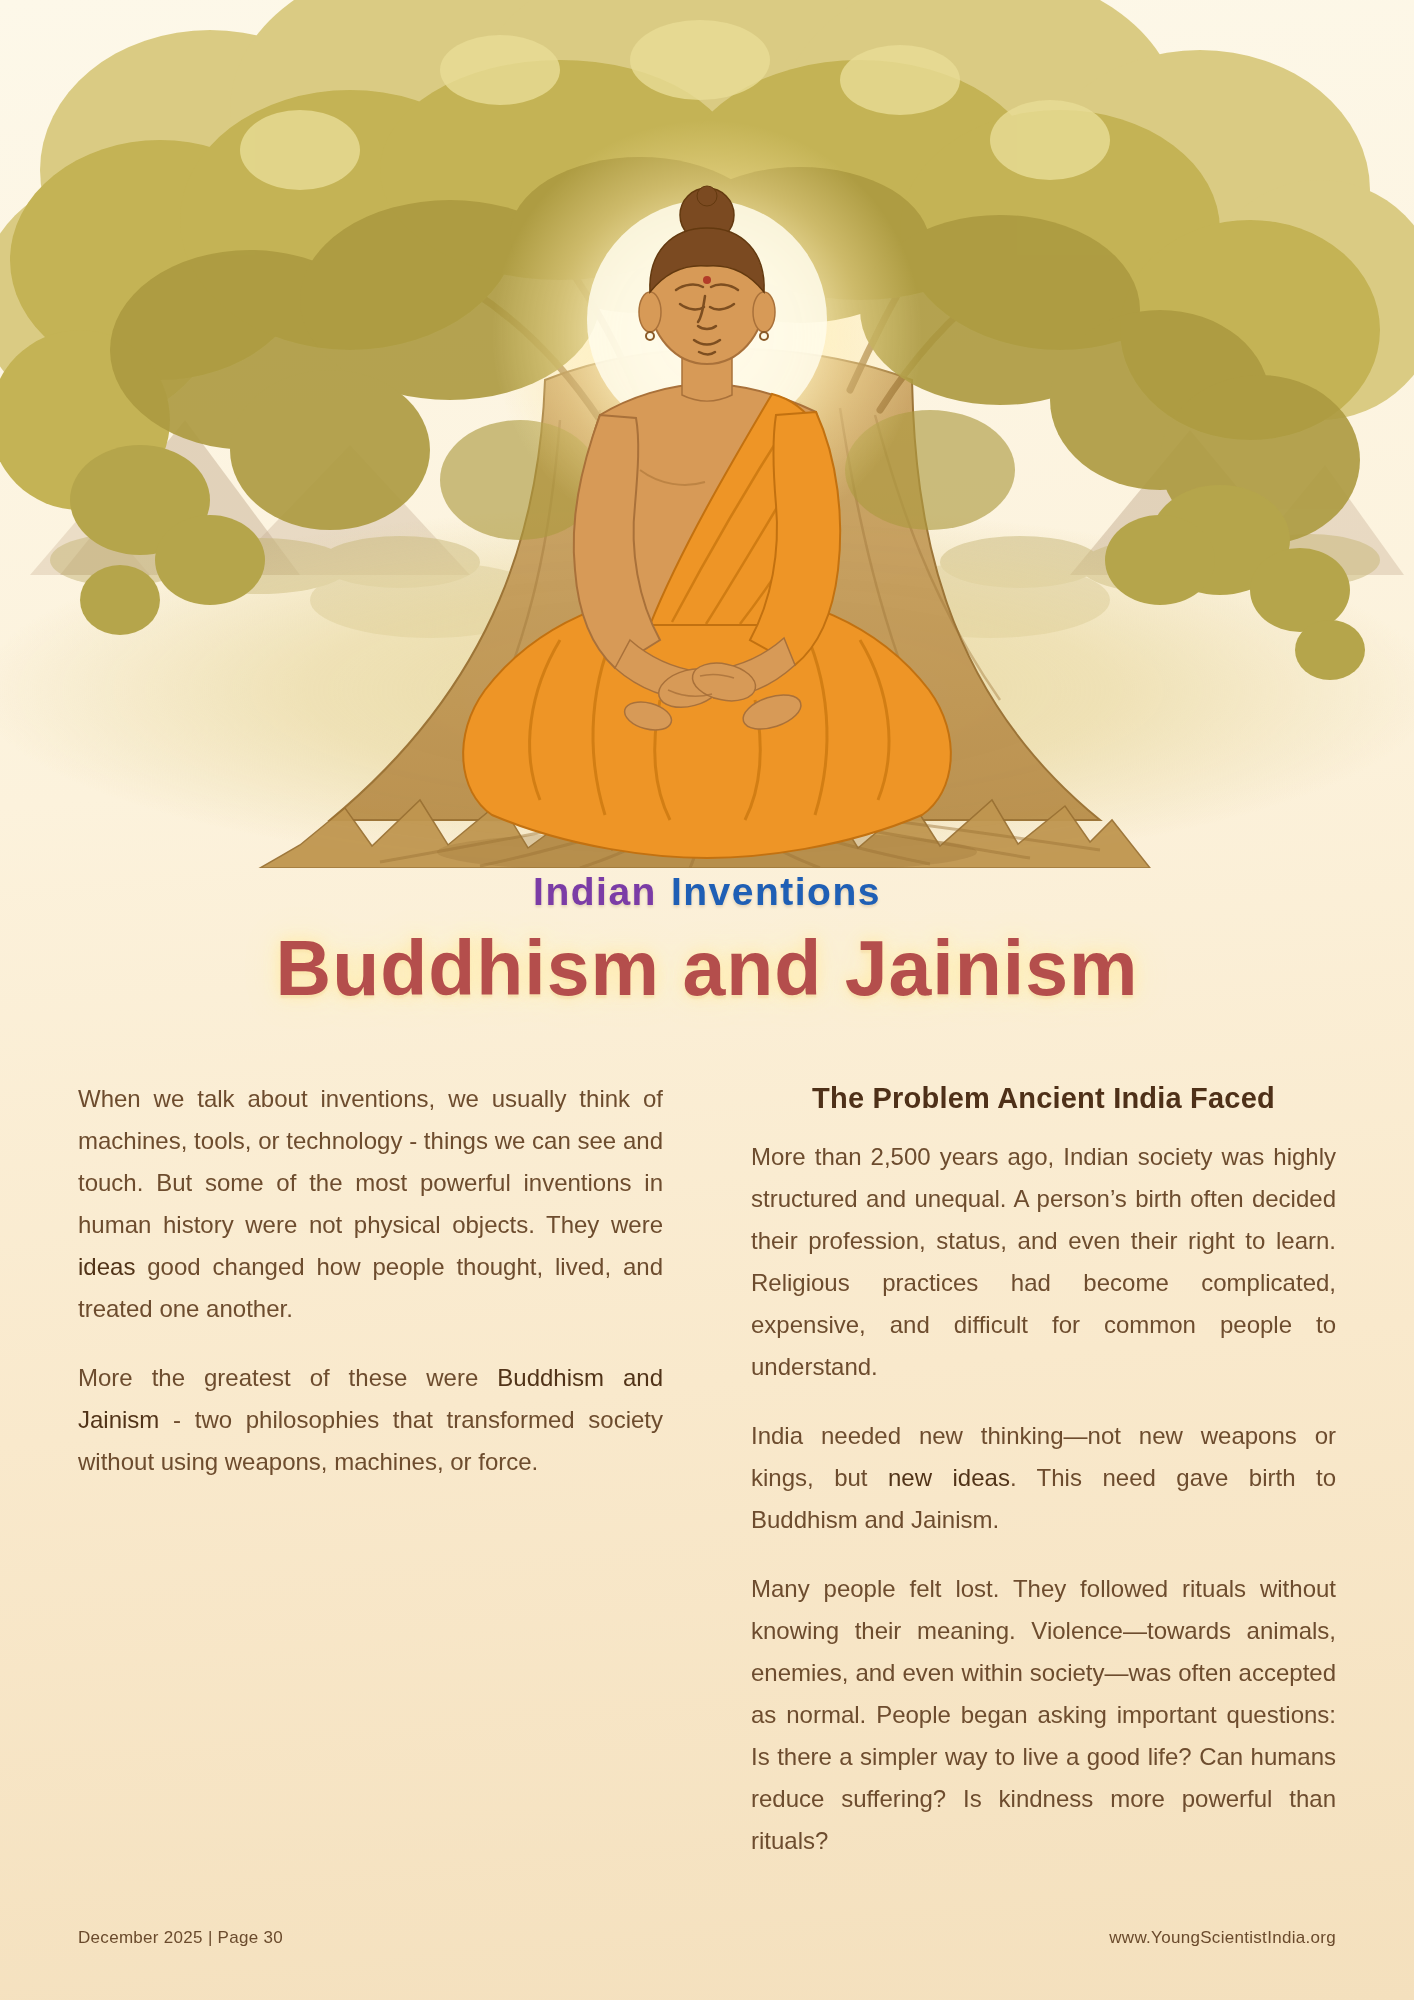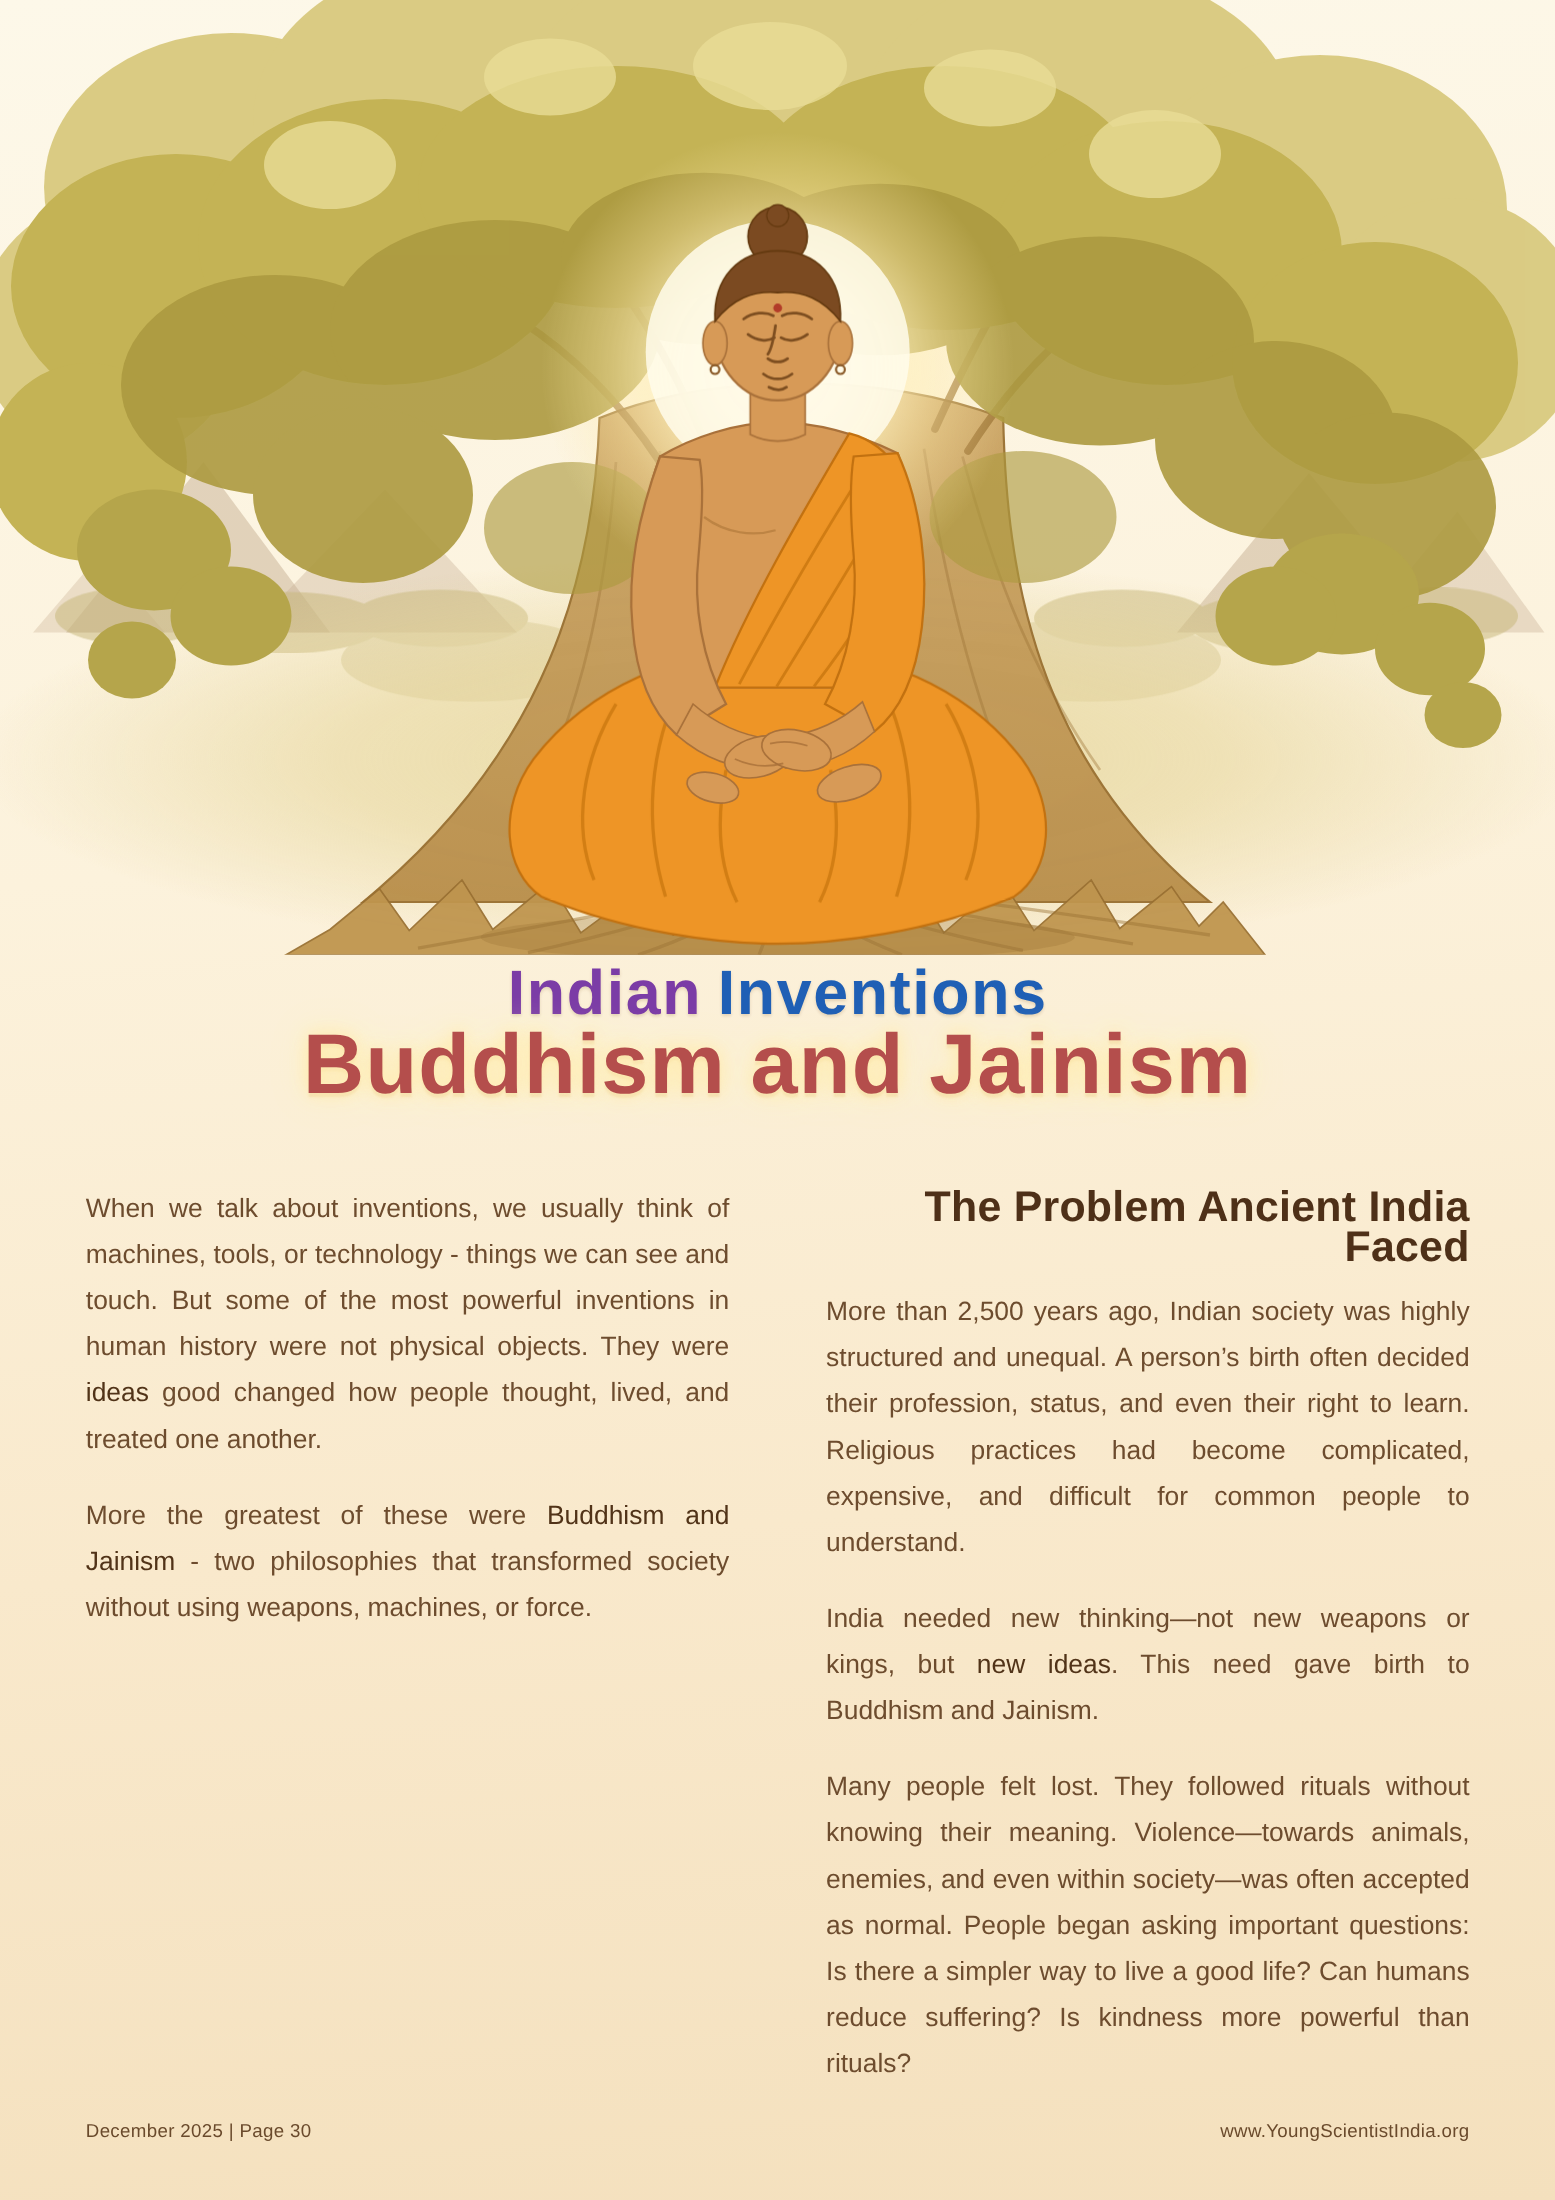--- a/index.html
+++ b/index.html
@@ -10,21 +10,21 @@
   *{box-sizing:border-box;}
   html,body{margin:0;padding:0;background:#efe0c4;}
   .page{
     position:relative; width:1414px; height:2000px; overflow:hidden;
     font-family:"Liberation Sans", sans-serif;
     background:linear-gradient(175deg, var(--page_bg_top) 0%, #fcf2dc 38%, #f9e9cc 68%, var(--page_bg_bottom) 100%);
   }
   .illustration{position:absolute; top:0; left:0; width:1414px; height:868px;}
   .kicker{
     position:absolute; top:870px; left:0; width:100%; text-align:center;
-    font-size:57px; font-weight:800; letter-spacing:1.5px;
+    font-size:39px; font-weight:800; letter-spacing:1.5px;
     text-shadow:0 2px 3px rgba(120,80,20,.18);
   }
   .kicker .k1{color:var(--kicker_purple); margin-right:14px;}
   .kicker .k2{color:var(--kicker_blue);}
   .title{
     position:absolute; top:924px; left:0; width:100%; margin:0; text-align:center;
     font-size:77px; font-weight:800; letter-spacing:1px; color:var(--title_red);
     text-shadow:0 0 16px #ffeaa6, 0 0 34px #fff0bf, 0 3px 2px rgba(214,158,70,.25);
   }
   .columns{
@@ -32,22 +32,22 @@
     display:flex; gap:88px;
   }
   .col{flex:1 1 0; min-width:0;}
   .col p{
     margin:0 0 27px 0; text-align:justify;
     font-size:24px; line-height:42px; color:var(--body_text);
   }
   .col p:last-child{margin-bottom:0;}
   .col p strong{font-weight:400; color:var(--bold_text);}
   .col h2{
-    margin:2px 0 20px 0; font-size:39px; line-height:36px; font-weight:800;
-    color:var(--heading_text); text-align:right; letter-spacing:.2px;
+    margin:2px 0 20px 0; font-size:29px; line-height:36px; font-weight:800;
+    color:var(--heading_text); text-align:center; letter-spacing:.2px;
   }
   .footer{
     position:absolute; top:1928px; left:78px; width:1258px;
     display:flex; justify-content:space-between;
     font-size:17px; color:var(--footer_text); letter-spacing:.3px;
   }
 </style>
 </head>
 <body>
 

